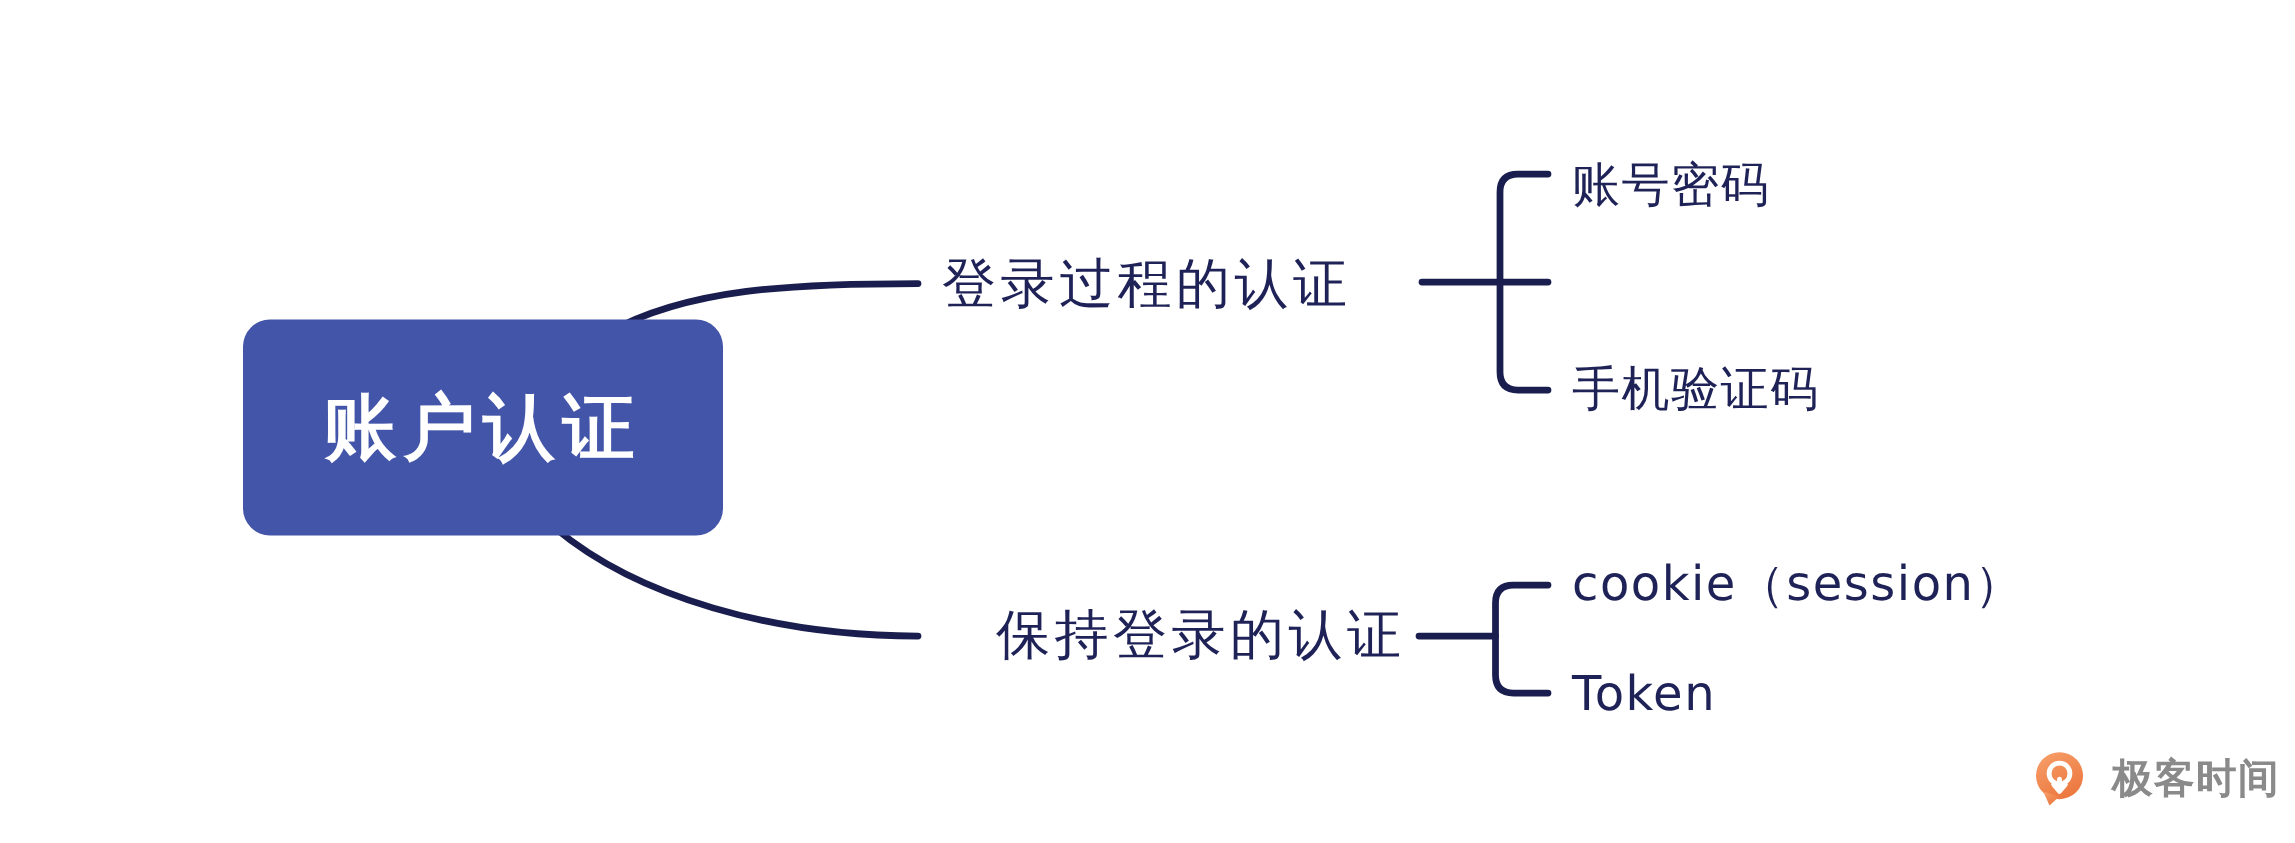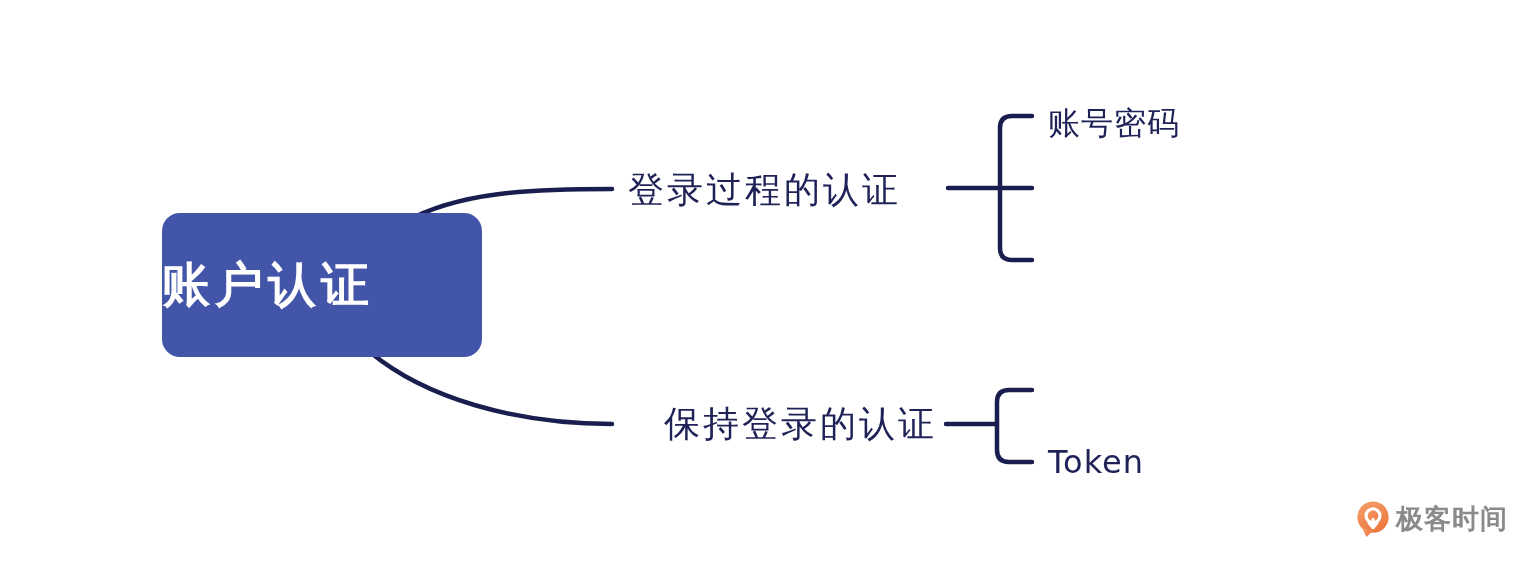--- a/index.html
+++ b/index.html
@@ -25,21 +25,21 @@
     fill:none;
     stroke:var(--line);
     stroke-width:4.5;
     stroke-linecap:round;
     stroke-linejoin:round;
   }
   .root-node{
     position:absolute;left:162px;top:213px;width:320px;height:144px;
     background:var(--node-bg);
     border-radius:18px;
-    display:flex;align-items:center;
+    display:flex;align-items:center;justify-content:center;
   }
   .root-node span{
     color:var(--root-text);
     font-size:48px;font-weight:bold;letter-spacing:5px;
     white-space:nowrap;
   }
   .label{
     position:absolute;
     transform:translateY(-50%);
     color:var(--text);
@@ -50,21 +50,21 @@
   .b1{left:628px;top:190px;}
   .b2{left:664px;top:424px;}
   .c11{left:1048px;top:124px;}
   .c12{left:1048px;top:188px;}
   .c13{left:1048px;top:260px;}
   .c21{left:1048px;top:390px;}
   .c22{left:1048px;top:462px;}
   .watermark{
     position:absolute;left:1354px;top:519px;
     transform:translateY(-50%);
-    display:flex;align-items:center;gap:4px;
+    display:flex;align-items:center;gap:16px;
   }
   .watermark .logo-text{
     color:var(--logo-text);
     font-size:27px;font-weight:600;letter-spacing:1px;
     white-space:nowrap;
   }
 </style>
 </head>
 <body>
 
@@ -84,21 +84,23 @@
   </svg>
 
   <div class="root-node">
     <span>账户认证</span>
   </div>
 
   <div class="label branch-label b1">登录过程的认证</div>
   <div class="label branch-label b2">保持登录的认证</div>
 
   <div class="label leaf-label c11">账号密码</div>
+  <div class="label leaf-label c13">手机验证码</div>
 
+  <div class="label leaf-label c21">cookie（session）</div>
   <div class="label leaf-label c22">Token</div>
 
   <div class="watermark">
     <svg width="38" height="40" viewBox="0 0 40 42" aria-hidden="true">
       <defs>
         <linearGradient id="gkGrad" x1="0" y1="0" x2="0.55" y2="1">
           <stop offset="0" style="stop-color:var(--logo-orange-light)"></stop>
           <stop offset="1" style="stop-color:var(--logo-orange-dark)"></stop>
         </linearGradient>
       </defs>

